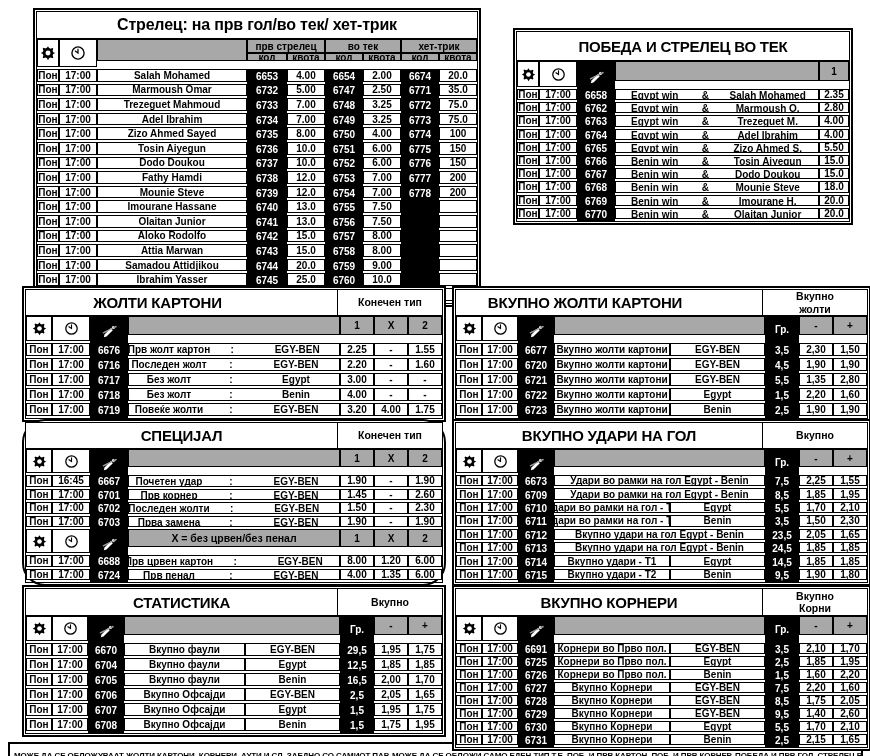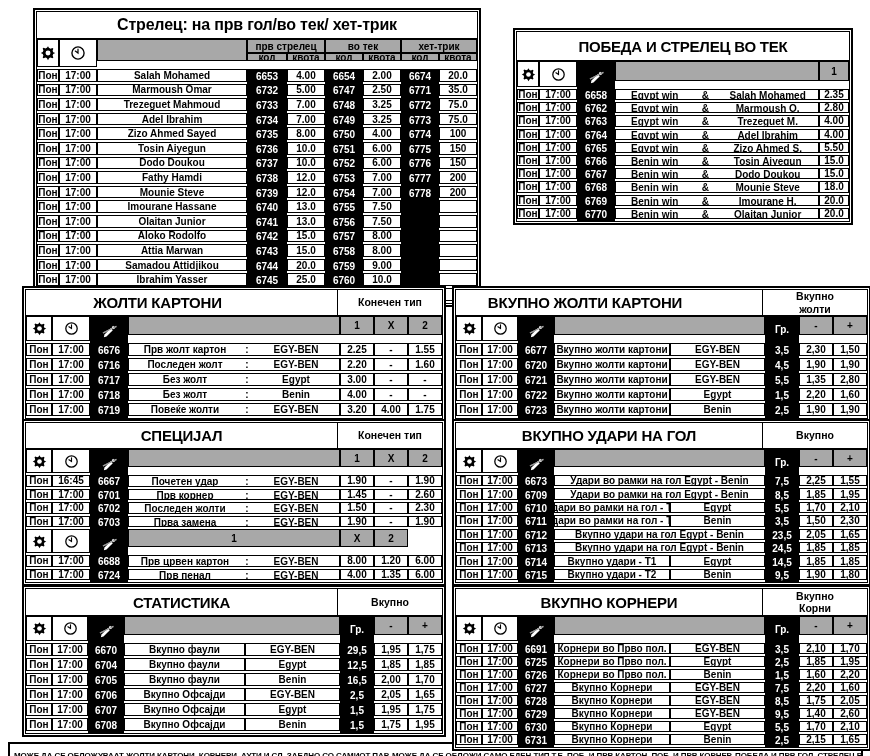--- a/index.html
+++ b/index.html
@@ -26,21 +26,21 @@
   .t1g{grid-template-columns:22px 38px 1fr 40px 38px 38px 38px 38px 38px;}
   .t2g{grid-template-columns:22px 38px 38px 1fr 30px;}
   .t3g{grid-template-columns:26px 38px 38px 1fr 34px 34px 34px;}
   .t4g{grid-template-columns:26px 36px 36px 1fr 95px 34px 34px 34px;}
 
   
   #t1{left:33px;top:8px;width:444px;}
   #t2{left:513px;top:28px;width:336px;}
   #t3{left:22px;top:286px;width:420px;}
   #t4{left:452px;top:286px;width:415px;}
-  #t5{left:22px;top:419px;width:420px;}
+  #t5{left:22px;top:419px;width:420px;border-radius:23px;}
   #t6{left:452px;top:419px;width:415px;}
   #t7{left:22px;top:585px;width:420px;}
   #t8{left:452px;top:585px;width:415px;}
 
   #t1 .title{height:26px;font-size:16px;}
   #t2 .title{height:28px;font-size:15px;}
   #t3 .title-row,#t4 .title-row{height:25px;gap:48px;}
   #t5 .title-row,#t6 .title-row{height:25px;}
   #t7 .title-row,#t8 .title-row{height:26px;}
 
@@ -59,21 +59,21 @@
 
   
   #t1 .hdr{height:30px;grid-template-rows:14px 1fr;}
   .h1a{grid-area:1/1/3/2;}.h1b{grid-area:1/2/3/3;}.h1c{grid-area:1/3/3/4;}
   .hg1{grid-area:1/4/2/6;margin-bottom:0;}.hg2{grid-area:1/6/2/8;margin-bottom:0;}.hg3{grid-area:1/8/2/10;margin-bottom:0;}
   .hs1{grid-area:2/4;}.hs2{grid-area:2/5;}.hs3{grid-area:2/6;}.hs4{grid-area:2/7;}.hs5{grid-area:2/8;}.hs6{grid-area:2/9;}
 
   
   .combo2{display:grid;grid-template-columns:1fr 24px 1.3fr;padding:0;}
   .combo2 span{display:flex;align-items:center;justify-content:center;}
-  .combo3{display:grid;grid-template-columns:1fr 12px 86px;grid-column:4/5;padding:0;}
+  .combo3{display:grid;grid-template-columns:1fr 12px 86px;grid-column:4/5;padding:0;gap:16px;}
   .combo3 span{display:flex;align-items:center;justify-content:center;}
   .span45{grid-column:4/6;}
   .t6r.noteam .name{grid-column:4/6;}
 
   
   #footer{position:absolute;left:8px;top:742px;width:851px;height:14px;border:2px solid #000;
           overflow:hidden;z-index:1;background:#fff;}
   #footer div{padding:7px 4px 0 4px;font-size:8px;white-space:nowrap;letter-spacing:-0.1px;}
 </style>
 </head>
@@ -726,20 +726,21 @@
     <div class="wc">
           <svg width="15" height="15" viewBox="0 0 20 20">
             <use href="#ic-clock"></use>
           </svg>
         </div>
     <div class="bc">
           <svg width="17" height="17" viewBox="0 0 22 22">
             <use href="#ic-nopen"></use>
           </svg>
         </div>
+    <div class="gc" style="font-size:10.5px;">X = без црвен/без пенал</div>
     <div class="gc">1</div>
     <div class="gc">X</div>
     <div class="gc">2</div>
   </div>
   <div class="rows">
 
   <div class="row t3g">
         <div class="wc">Пон</div>
         <div class="wc">17:00</div>
         <div class="bc">6688</div>

